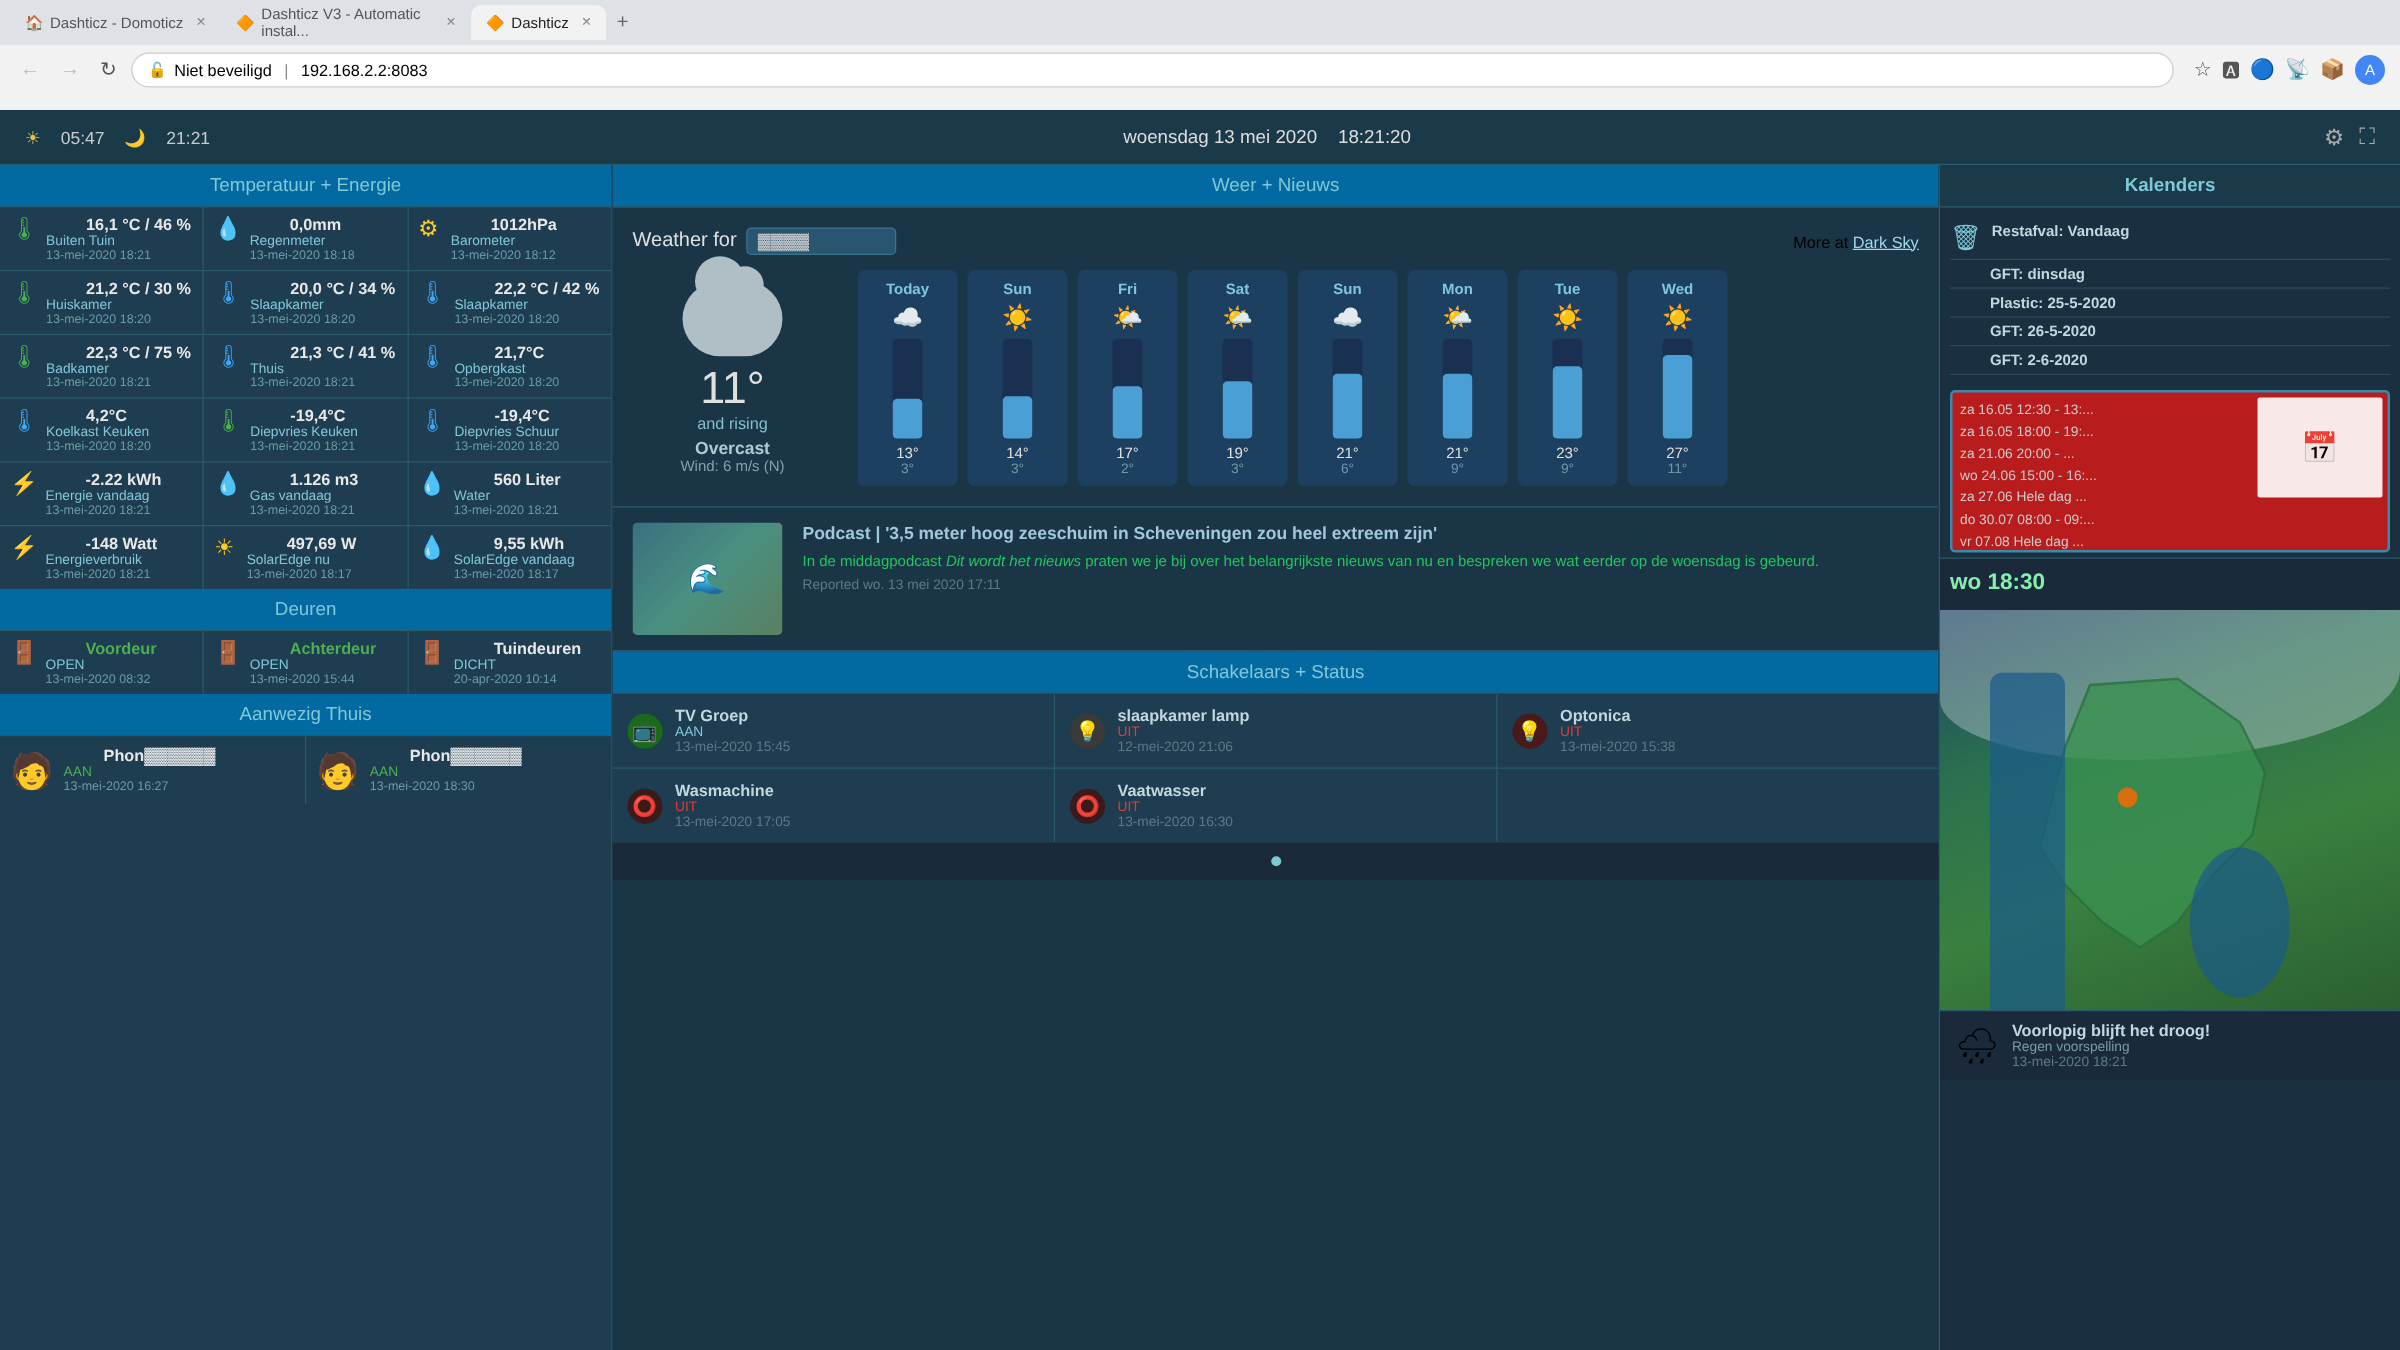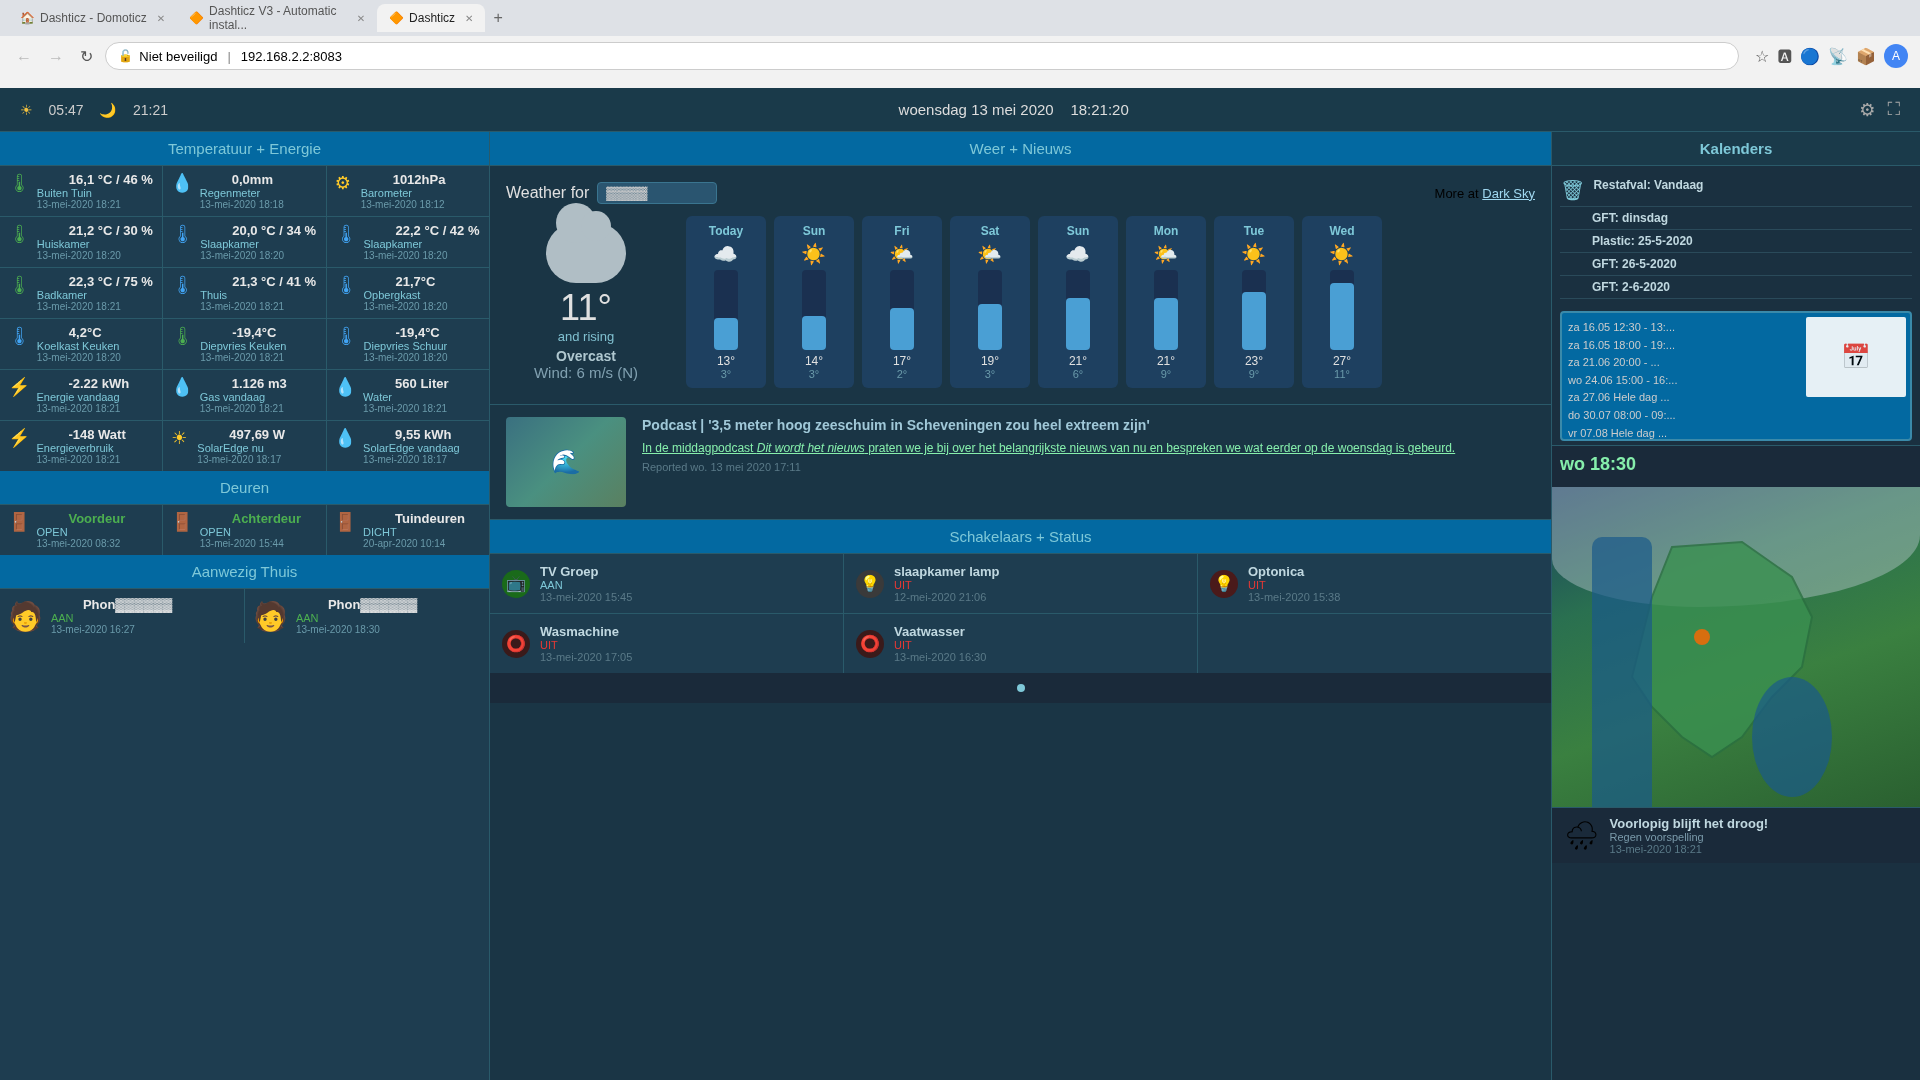--- a/index.html
+++ b/index.html
@@ -230,21 +230,21 @@
       content: '';
       position: absolute;
       width: 30px; height: 30px;
       background: #b0bec5;
       border-radius: 50%;
       top: -12px; left: 35px;
     }
     .temp-large { font-size: 36px; color: #e0e0e0; font-weight: 300; }
     .temp-rising { color: #80c0d0; font-size: 13px; }
     .weather-desc { color: #b0c8d0; font-size: 14px; font-weight: 600; margin-top: 4px; }
-    .weather-wind { color: #80a0b0; font-size: 15px; }
+    .weather-wind { color: #80a0b0; font-size: 12px; }
 
     .forecast-grid {
       display: flex;
       gap: 8px;
       flex: 1;
     }
     .forecast-day {
       display: flex;
       flex-direction: column;
       align-items: center;
@@ -296,21 +296,21 @@
       background: linear-gradient(135deg, #3a7080 0%, #4a9080 50%, #5a8060 100%);
       display: flex;
       align-items: center;
       justify-content: center;
       color: #8ab;
       font-size: 24px;
     }
     .news-content { flex: 1; }
     .news-title { color: #a0c8d8; font-size: 14px; font-weight: 600; margin-bottom: 6px; cursor: pointer; }
     .news-italic { font-style: italic; }
-    .news-body { color: #86efac; font-size: 12px; line-height: 1.5; text-decoration: underline; }
+    .news-body { color: #22c55e; font-size: 12px; line-height: 1.5; }
     .news-time { color: #5a7a88; font-size: 11px; margin-top: 4px; }
 
     
     .switches-section { padding: 0; }
     .switches-grid {
       display: grid;
       grid-template-columns: 1fr 1fr 1fr;
       gap: 1px;
       background: #2a5a6a;
     }
@@ -899,21 +899,21 @@
             </div>
           </div>
           <div class="calendar-item">
             <span class="cal-icon"> </span>
             <div class="cal-content">
               <div class="cal-title">GFT: 2-6-2020</div>
             </div>
           </div>
         </div>
 
-        <div style="background:#0369a1; border: 2px solid #3a8aaa; border-radius: 4px; margin: 4px 8px; padding: 6px; position: relative; max-height: 130px; overflow: hidden;">
+        <div style="background:#b91c1c; border: 2px solid #3a8aaa; border-radius: 4px; margin: 4px 8px; padding: 6px; position: relative; max-height: 130px; overflow: hidden;">
           <div style="color:#ccc; font-size:11px; line-height:1.6;">
             <div>za 16.05 12:30 - 13:...</div>
             <div>za 16.05 18:00 - 19:...</div>
             <div>za 21.06 20:00 - ...</div>
             <div>wo 24.06 15:00 - 16:...</div>
             <div>za 27.06 Hele dag ...</div>
             <div>do 30.07 08:00 - 09:...</div>
             <div>vr 07.08 Hele dag ...</div>
 
           </div>

